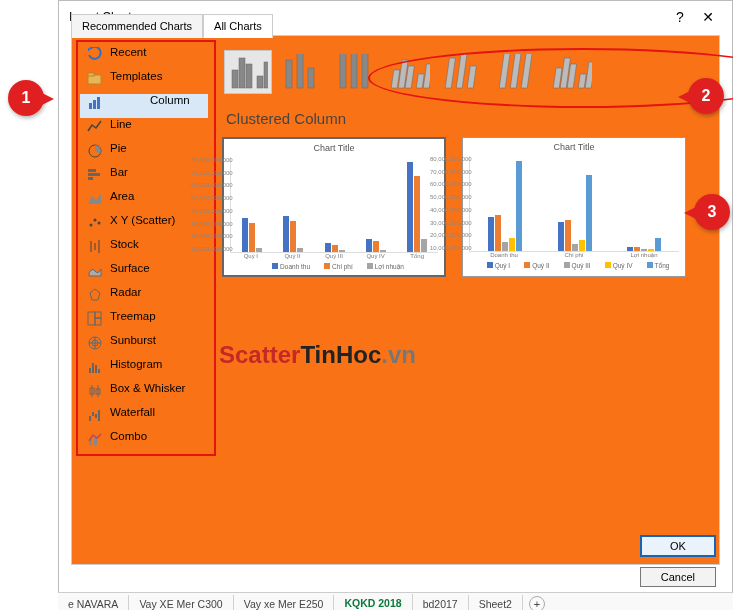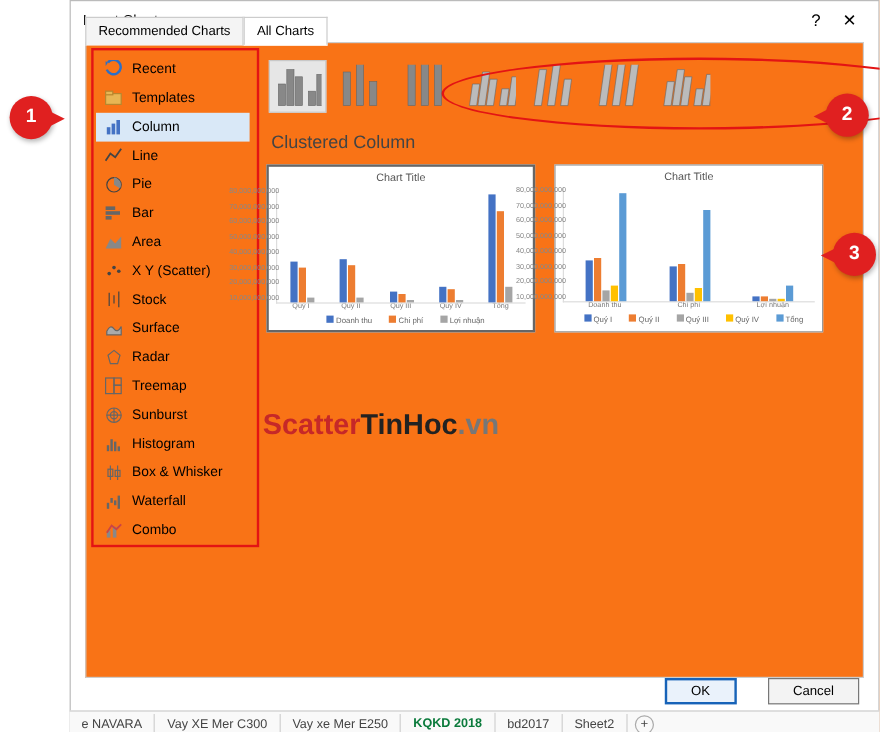--- a/index.html
+++ b/index.html
@@ -6,22 +6,22 @@
 body { background: #fff; width: 733px; height: 610px; position: relative; overflow: hidden; }
 .outer { position: absolute; left: 58px; top: 0; width: 675px; height: 610px; border: 1px solid #bbb; background: #fff; }
 .titlebar { height: 32px; display: flex; align-items: center; padding: 0 10px; font-size: 12px; }
 .titlebar .spacer { flex: 1; }
 .titlebar .help, .titlebar .close { width: 28px; text-align: center; font-size: 14px; cursor: pointer; }
 .inner { position: absolute; left: 12px; top: 34px; right: 12px; bottom: 44px; border: 1px solid #ccc; background: #f97316; }
 .tabrow { position: absolute; left: -1px; top: -22px; display: flex; }
 .tab { font-size: 11px; padding: 5px 10px; border: 1px solid #ccc; border-bottom: none; background: #f4f4f4; margin-right: 0; }
 .tab.active { background: #fff; border-bottom: 1px solid #fff; position: relative; z-index: 2; }
 .sidebar { position: absolute; left: 8px; top: 10px; width: 128px; }
-.sidebar .item { display: flex; align-items: center; height: 24px; font-size: 11.5px; padding-left: 6px; cursor: pointer; }
-.sidebar .item.selected { background: #d9e8f7; }
+.sidebar .item { display: flex; align-items: flex-start; height: 24px; font-size: 11.5px; padding-left: 6px; cursor: pointer; }
+.sidebar .item.selected { background: #d9e8f7; gap: 40px; }
 .sidebar .item .ico { width: 18px; height: 18px; margin-right: 6px; display: flex; align-items: center; justify-content: center; }
 .sidebar-border { position: absolute; left: 4px; top: 4px; width: 140px; height: 416px; border: 2px solid #e31414; pointer-events: none; }
 .main { position: absolute; left: 150px; top: 10px; right: 8px; bottom: 8px; }
 .typestrip { display: flex; gap: 6px; padding: 4px 0 10px 2px; }
 .typebtn { width: 48px; height: 44px; display: flex; align-items: center; justify-content: center; cursor: pointer; }
 .typebtn.sel { background: #e6e6e6; border: 1px solid #c8c8c8; }
 .ellipse { position: absolute; left: 146px; top: 2px; width: 430px; height: 60px; border: 2px solid #e31414; border-radius: 50%; pointer-events: none; }
 .subtype-title { font-size: 15px; margin: 6px 0 10px 4px; color: #444; }
 .previews { display: flex; gap: 16px; }
 .preview { width: 224px; height: 140px; border: 1px solid #999; background: #fff; padding: 4px 6px; cursor: pointer; }
@@ -30,21 +30,21 @@
 .preview .plot { height: 96px; display: flex; align-items: flex-end; border-left: 1px solid #ddd; border-bottom: 1px solid #ddd; position: relative; }
 .preview .yticks { position: absolute; left: -40px; top: 0; height: 100%; display: flex; flex-direction: column; justify-content: space-between; font-size: 6px; color: #888; text-align: right; width: 38px; }
 .preview .plot .group { flex: 1; display: flex; align-items: flex-end; justify-content: center; gap: 1px; }
 .preview .plot .bar { width: 6px; }
 .preview .xlabels { display: flex; font-size: 6px; color: #777; }
 .preview .xlabels span { flex: 1; text-align: center; }
 .preview .legend { display: flex; justify-content: center; gap: 6px; font-size: 6.5px; color: #666; margin-top: 4px; }
 .preview .legend span::before { content:""; display:inline-block; width:6px; height:6px; margin-right:2px; vertical-align:middle; }
 .watermark { position: absolute; left: 160px; top: 340px; font-size: 24px; font-weight: bold; pointer-events: none; }
 .watermark .a { color: #c62828; } .watermark .b { color: #222; } .watermark .c { color: #777; }
-.btnbar { position: absolute; right: 16px; bottom: 22px; display: flex; gap: 26px; }
+.btnbar { position: absolute; right: 16px; bottom: 22px; display: flex; gap: 10px; flex-direction: column; }
 .btn { font-size: 11px; padding: 3px 20px; border: 1px solid #777; background: #f3f3f3; cursor: pointer; }
 .btn.primary { border: 2px solid #1763b8; background: #eaf2fb; }
 .sheets { position: absolute; left: 58px; bottom: -4px; right: 0; height: 22px; display: flex; align-items: center; border-top: 1px solid #ccc; font-size: 10.5px; color: #444; background: #f9f9f9; }
 .sheets .sh { padding: 3px 10px; border-right: 1px solid #d0d0d0; }
 .sheets .sh.active { color: #0a7a3b; font-weight: bold; border-bottom: 2px solid #0a7a3b; }
 .sheets .plus { margin-left: 6px; width: 16px; height: 16px; border: 1px solid #aaa; border-radius: 50%; text-align: center; line-height: 14px; font-size: 11px; }
 .callout { position: absolute; width: 36px; height: 36px; border-radius: 50%; background: #e02020; color: #fff; display: flex; align-items: center; justify-content: center; font-weight: bold; font-size: 16px; box-shadow: 1px 2px 4px rgba(0,0,0,.3); }
 .callout.c1 { left: 8px; top: 80px; border-top-right-radius: 50%; }
 .callout.c1::after, .callout.c2::after, .callout.c3::after { content:""; position:absolute; width:0; height:0; }
 .callout.c1::after { right:-10px; top:12px; border-left:14px solid #e02020; border-top:7px solid transparent; border-bottom:7px solid transparent; }

